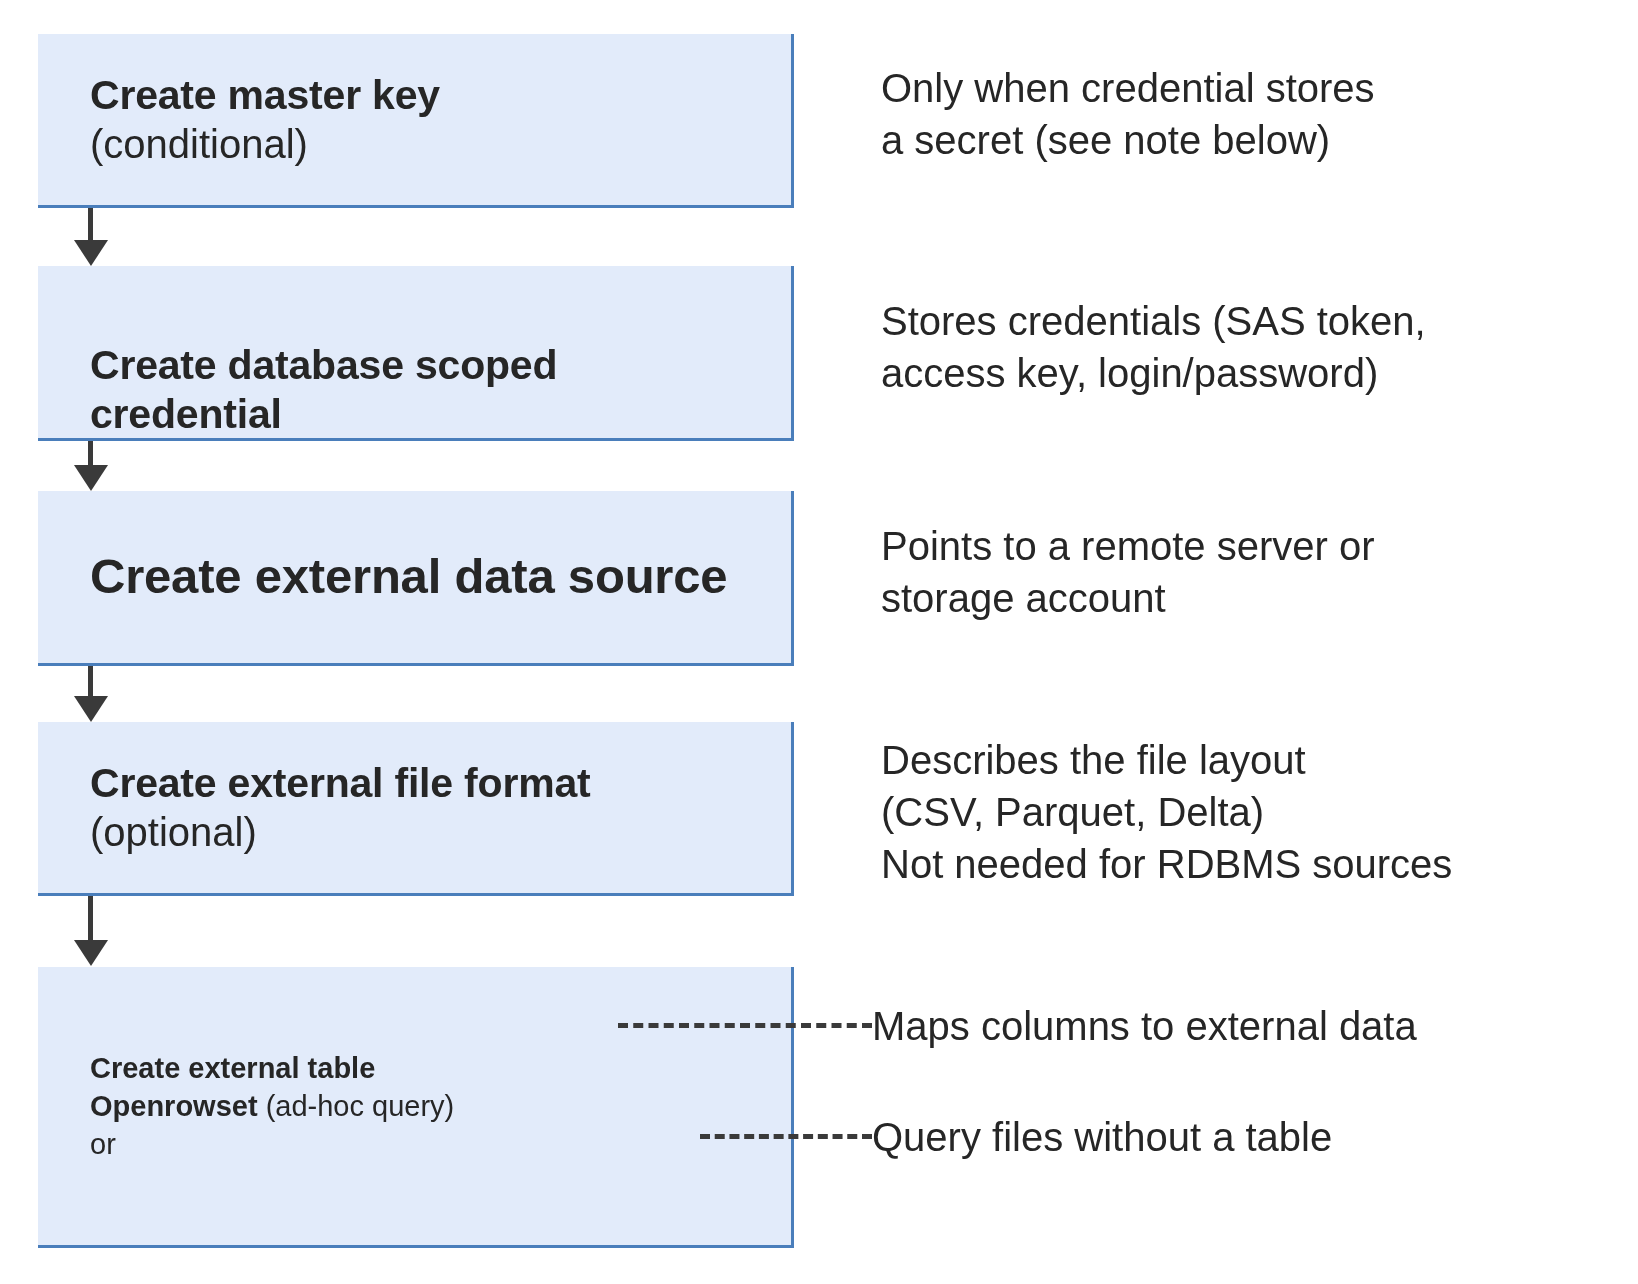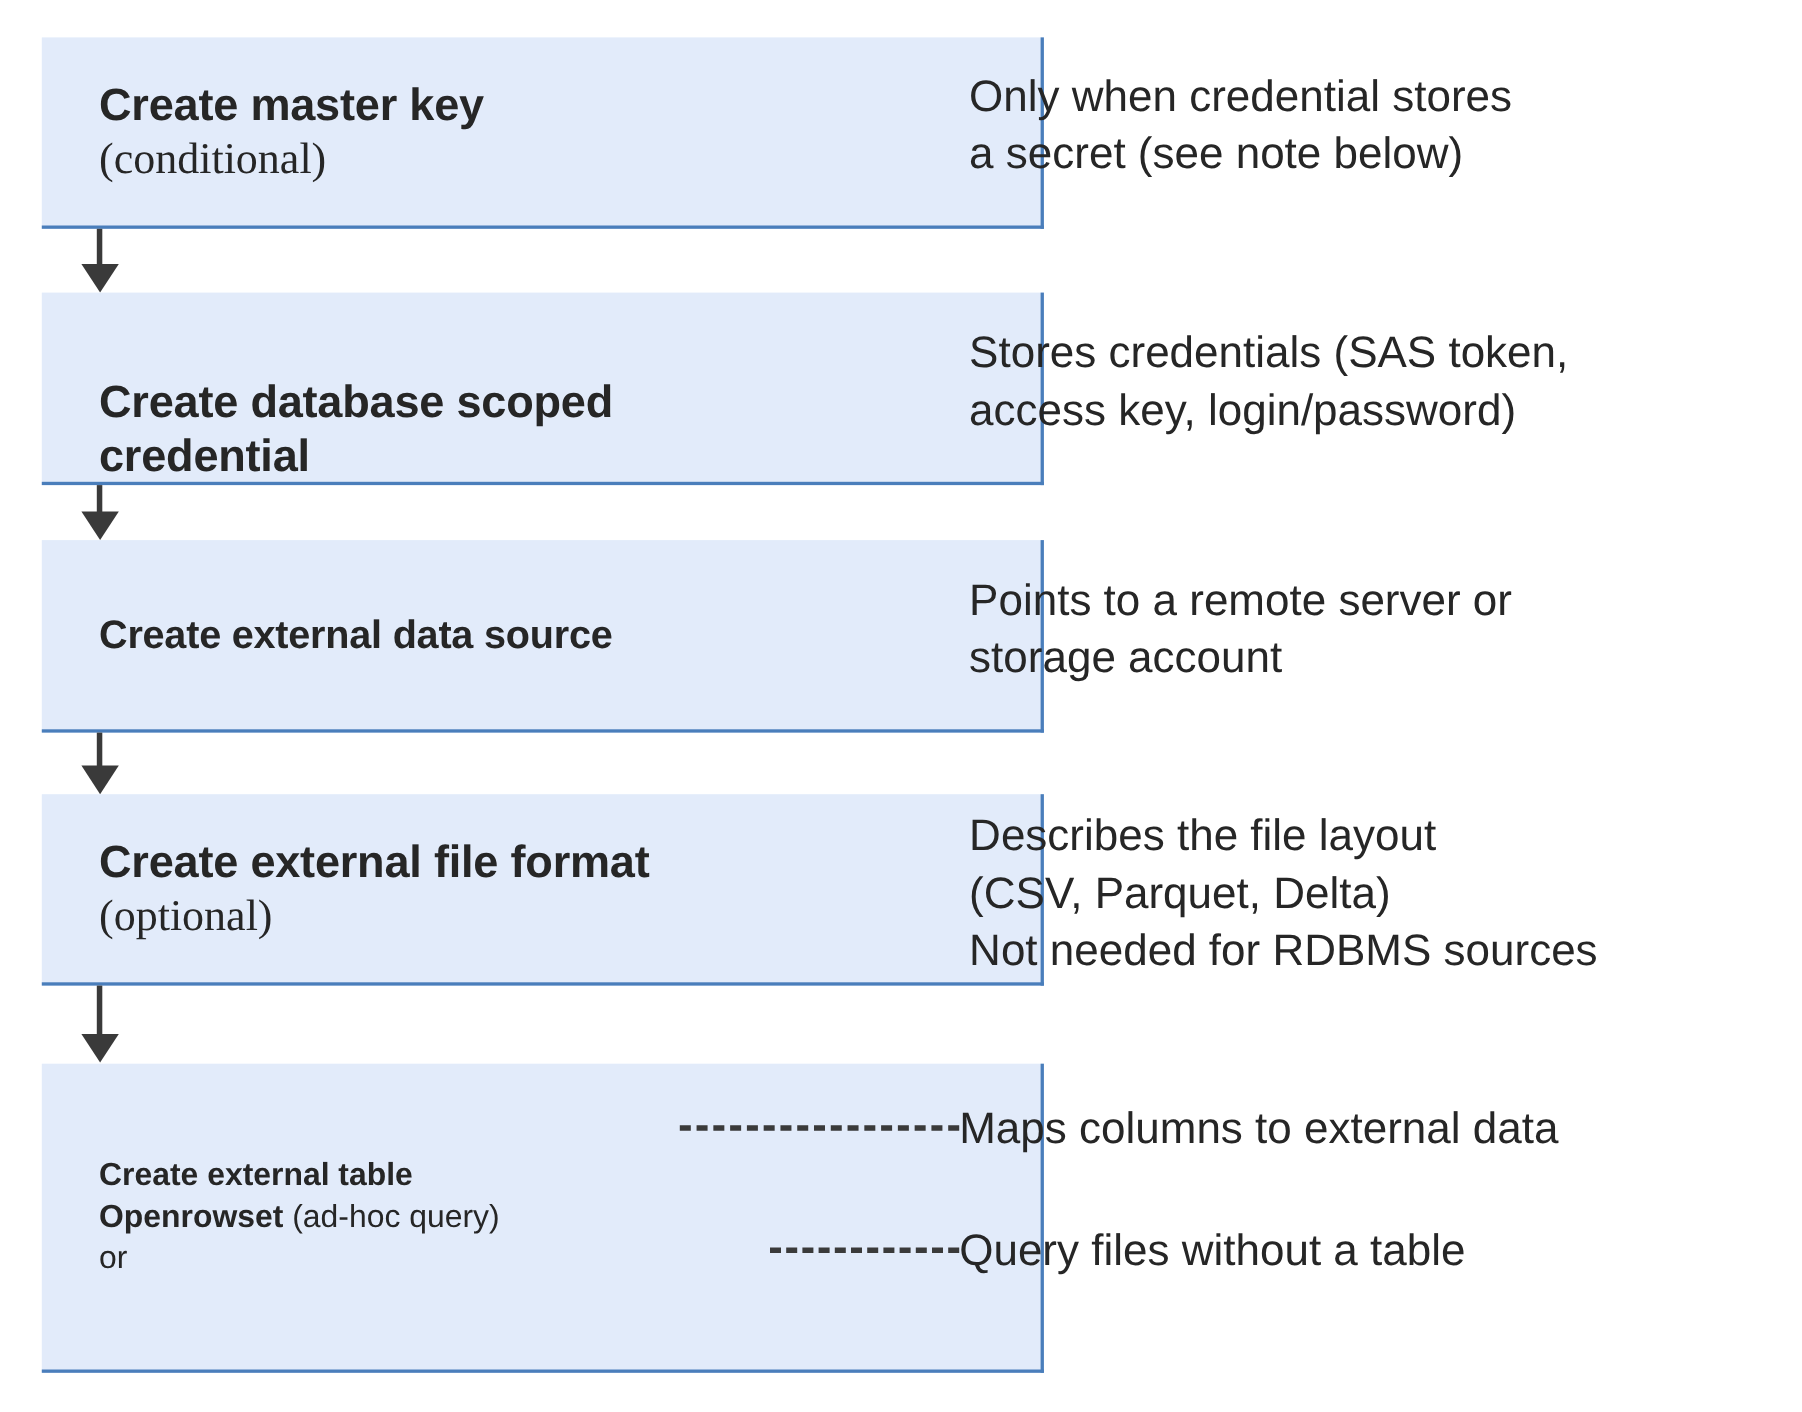--- a/index.html
+++ b/index.html
@@ -18,21 +18,21 @@
   #diagram {
     position: relative;
     width: 1638px;
     height: 1284px;
   }
 
   
   .step-box {
     position: absolute;
     left: 38px;
-    width: 911px;
+    width: 756px;
     background: #e2ebfa;
     border-right: 3px solid #4a7ebb;
     border-bottom: 3px solid #4a7ebb;
     box-sizing: border-box;
     display: flex;
     flex-direction: column;
     justify-content: center;
     padding-left: 52px;
     padding-right: 14px;
   }
@@ -43,31 +43,30 @@
     line-height: 1.18;
     letter-spacing: -0.2px;
     color: #262626;
     white-space: pre-line;
   }
   .step-sub {
     font-weight: normal;
     font-size: 40px;
     line-height: 1.2;
     color: #262626;
-    font-family: Liberation Serif, serif;
   }
 
   
   #box-1 { top: 34px;   height: 174px; }
   #box-2 { top: 266px;  height: 175px; justify-content: flex-end; }
   #box-3 { top: 491px;  height: 175px; }
   #box-4 { top: 722px;  height: 174px; }
   #box-5 { top: 967px;  height: 281px; justify-content: center; }
 
-  #box-3 .step-title { font-size: 36px; }
+  #box-3 .step-title { font-size: 49px; }
 
   
   .stack-line {
     font-size: 29px;
     line-height: 1.32;
     color: #262626;
     white-space: nowrap;
   }
   .stack-line b { font-weight: bold; }
   .stack-line .normal { font-weight: normal; }

